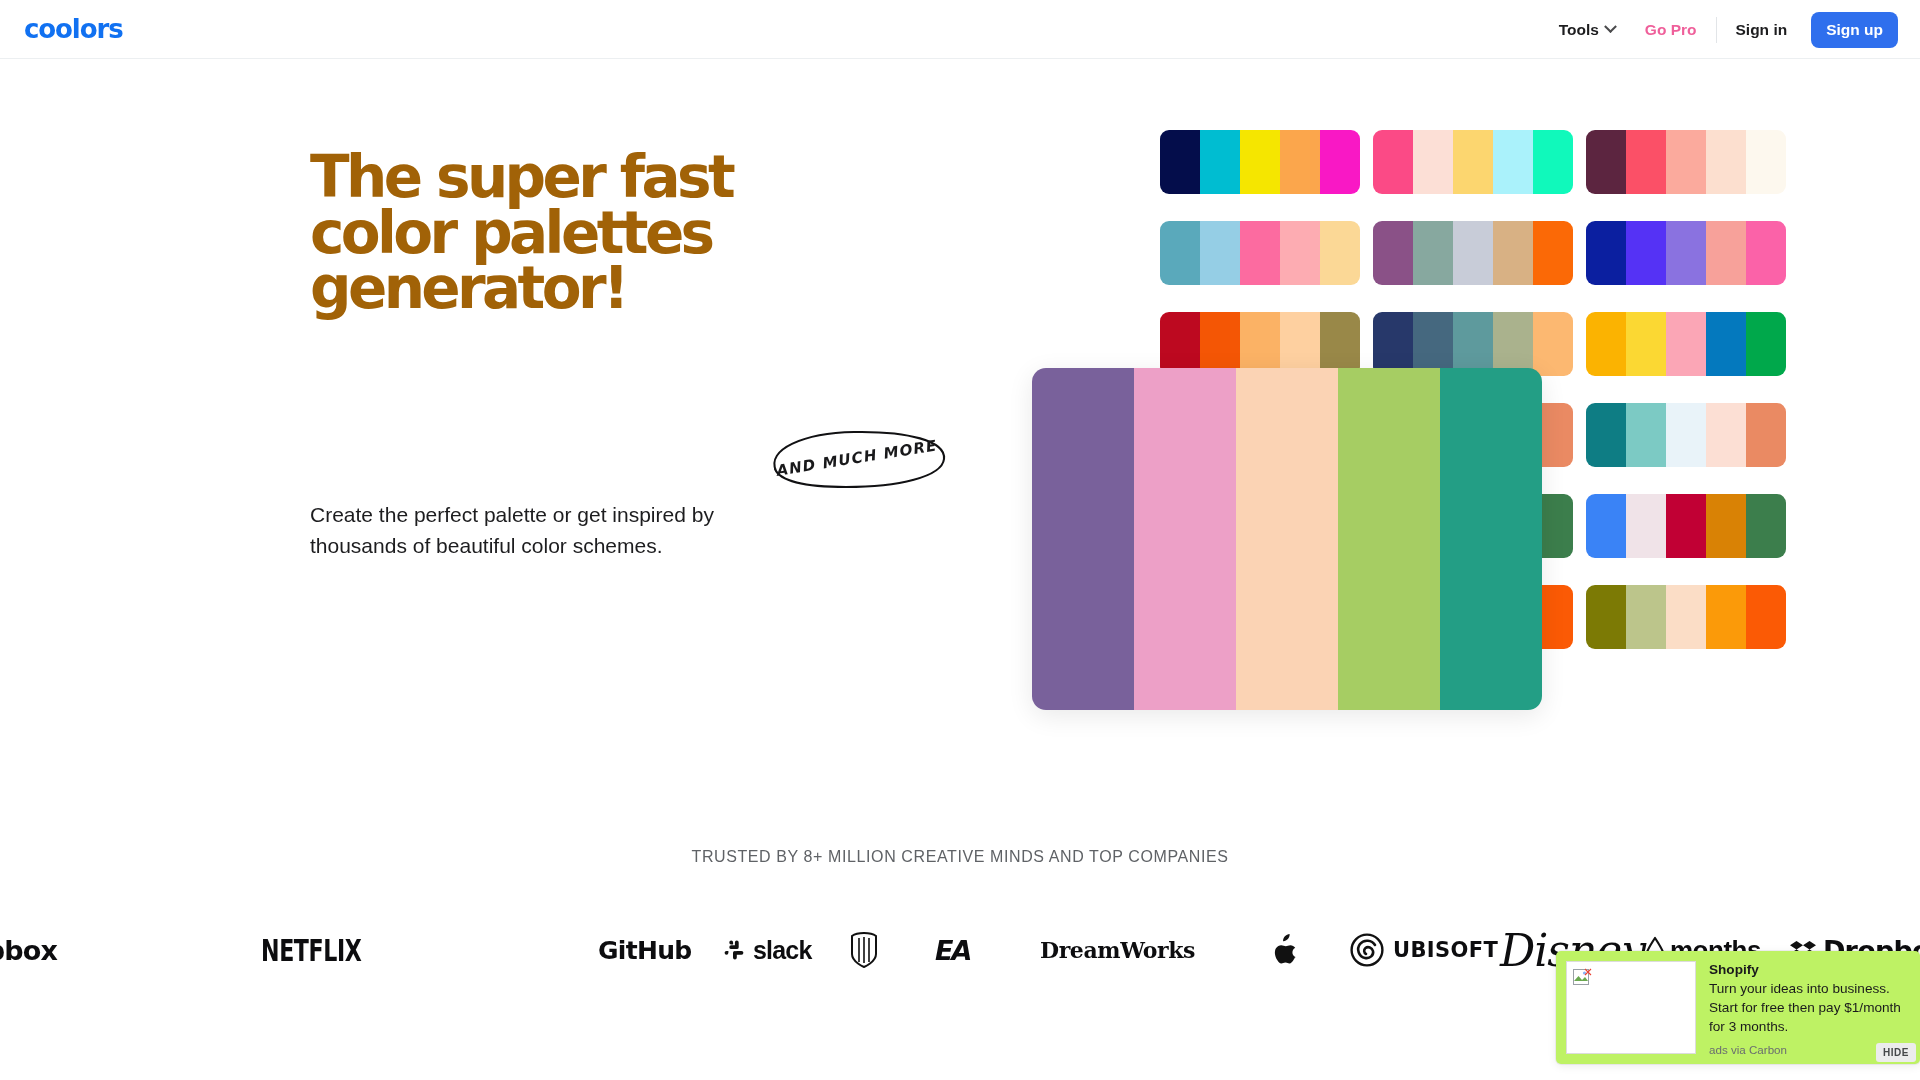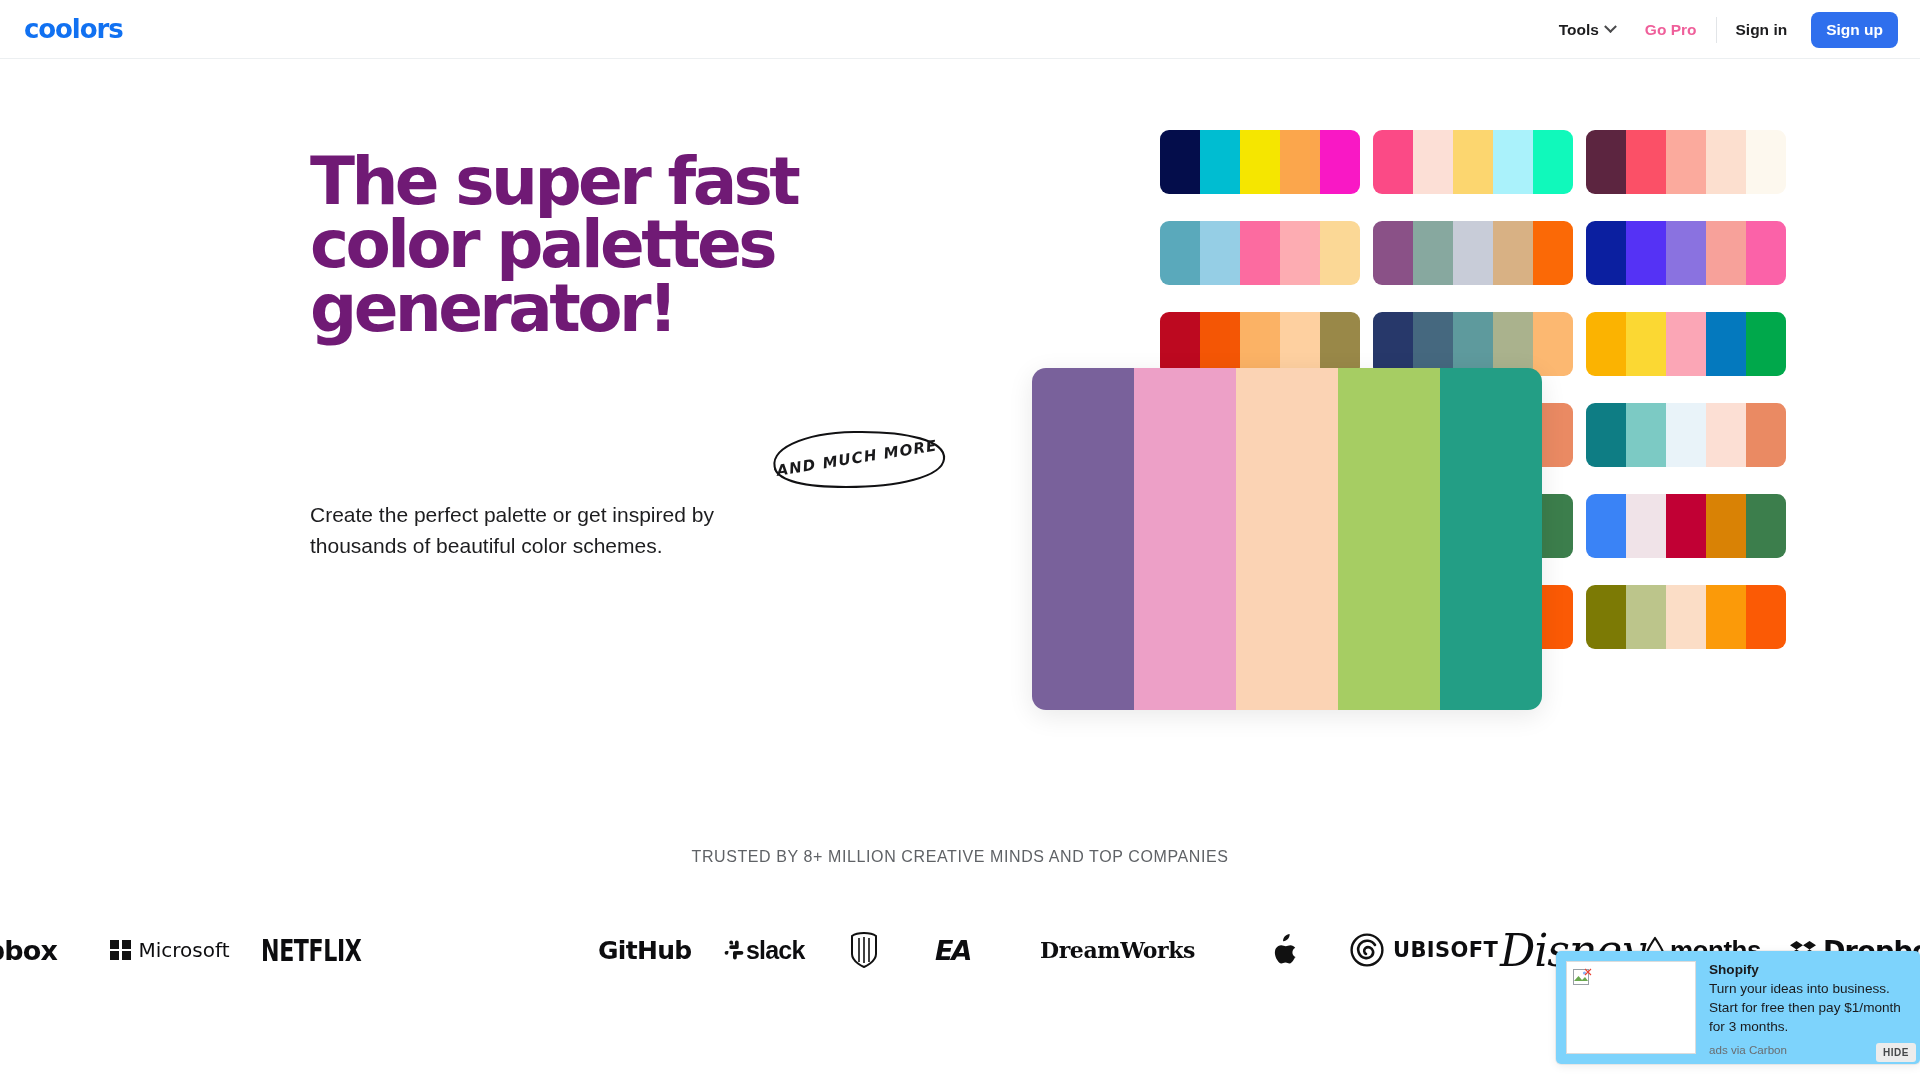--- a/index.html
+++ b/index.html
@@ -43,22 +43,22 @@
   #signup-btn {
     background:#2f6fed; color:#ffffff; font-size:15.5px; font-weight:700;
     border-radius:8px; padding:9px 15px; margin-left:9px; cursor:pointer;
     border:none;
   }
 
   
   #hero-left { position:absolute; left:310px; top:150px; width:740px; }
   #headline {
     font-family:"DejaVu Sans", sans-serif;
-    font-size:66px; line-height:0.96; font-weight:700;
-    letter-spacing:-3.6px; color:#701a75; white-space:pre-line;
+    font-size:58px; line-height:0.96; font-weight:700;
+    letter-spacing:-3.6px; color:#a16207; white-space:pre-line;
   }
   #badge {
     position:absolute; left:762px; top:425px; width:190px; height:66px;
   }
   #badge svg { position:absolute; inset:0; }
   #badge .btxt {
     position:absolute; left:0; top:0; width:190px; height:66px;
     display:flex; align-items:center; justify-content:center;
     font-family:"DejaVu Sans", sans-serif;
     font-size:15px; font-weight:700; letter-spacing:1.2px;
@@ -117,39 +117,39 @@
     font-family:"DejaVu Sans", sans-serif; }
   .ms-grid { display:grid; grid-template-columns:9px 9px; grid-template-rows:9px 9px;
     gap:2.5px; }
   .ms-grid i { background:#111; display:block; }
   .l-netflix { left:250px; font-size:30px; font-weight:700; letter-spacing:-0.5px;
     font-family:"DejaVu Sans Condensed","DejaVu Sans", sans-serif; transform:scaleX(0.82); }
   .l-nyt { left:392px; font-size:22px; font-family:"DejaVu Serif", serif; font-weight:700;
     letter-spacing:-0.3px; }
   .l-github { left:598px; font-size:25px; font-weight:700; letter-spacing:-0.7px;
     font-family:"DejaVu Sans", sans-serif; }
-  .l-slack { left:722px; font-size:25px; font-weight:700; gap:0; letter-spacing:-0.8px; }
+  .l-slack { left:722px; font-size:25px; font-weight:700; gap:7px; letter-spacing:-0.8px; }
   .l-wb { left:850px; }
   .l-ea { left:935px; font-size:27px; font-weight:700; font-style:italic;
     letter-spacing:-2px; font-family:"DejaVu Sans", sans-serif; }
   .l-dw { left:1040px; font-size:22px; font-family:"DejaVu Serif", serif; font-weight:700;
     letter-spacing:-0.4px; }
   .l-apple { left:1272px; }
   .l-ubi { left:1350px; gap:9px; font-size:21px; font-weight:700; letter-spacing:0.4px;
     font-family:"DejaVu Sans", sans-serif; }
   .l-disney { left:1500px; font-size:44px; font-family:"DejaVu Serif", serif;
     font-style:italic; font-weight:400; letter-spacing:-1px; }
   .l-airbnb { left:1640px; font-size:26px; font-weight:600; letter-spacing:-0.5px; }
   .l-dropbox2 { left:1790px; font-size:27px; font-weight:700; letter-spacing:-0.8px;
     font-family:"DejaVu Sans", sans-serif; }
 
   
   #ad-card {
     position:absolute; left:1556px; top:951px; width:364px; height:113px;
-    background:#7dd3fc; border-radius:5px; display:flex; padding:10px;
+    background:#bef264; border-radius:5px; display:flex; padding:10px;
     box-shadow:0 0 0 1px rgba(0,0,0,0.05), 0 2px 10px rgba(0,0,0,0.08);
     z-index:20;
   }
   #ad-img {
     width:130px; height:93px; border:1px solid #dcdcdc; background:#fff;
     position:relative; flex:0 0 130px;
   }
   #ad-img .broken {
     position:absolute; left:6px; top:6px; width:19px; height:19px;
   }
@@ -339,29 +339,20 @@
     <div class="sw" style="background: rgb(251, 211, 180);"></div>
     <div class="sw" style="background: rgb(166, 205, 99);"></div>
     <div class="sw" style="background: rgb(35, 158, 133);"></div>
   </div>
 
 <div id="trusted">TRUSTED BY 8+ MILLION CREATIVE MINDS AND TOP COMPANIES</div>
 
 <div id="logos">
   <div class="logo-item l-dropbox">opbox</div>
 
-  <div class="logo-item l-ms">
-    <span class="ms-grid">
-        <i></i>
-        <i></i>
-        <i></i>
-        <i></i>
-      </span>
-    <span>Microsoft</span>
-  </div>
 
   <div class="logo-item l-netflix">NETFLIX</div>
   <div class="logo-item l-github">GitHub</div>
 
   <div class="logo-item l-slack">
     <svg width="24" height="24" viewBox="0 0 24 24">
       <path fill="#111" d="M9.2 2.6a1.9 1.9 0 1 0 0 3.8h1.9V4.5a1.9 1.9 0 0 0-1.9-1.9zM4.5 12.9a1.9 1.9 0 1 0 0 3.8 1.9 1.9 0 0 0 1.9-1.9v-1.9zM12.9 4.5a1.9 1.9 0 1 1 3.8 0v4.7a1.9 1.9 0 1 1-3.8 0zM19.5 12.9a1.9 1.9 0 1 1 0 3.8h-4.7a1.9 1.9 0 1 1 0-3.8zM7.3 9.2a1.9 1.9 0 0 1 1.9-1.9h4.7a1.9 1.9 0 1 1 0 3.8H9.2a1.9 1.9 0 0 1-1.9-1.9zM14.8 19.5a1.9 1.9 0 1 1-3.8 0v-4.7a1.9 1.9 0 1 1 3.8 0z"></path>
     </svg>
     <span>slack</span>
   </div>

